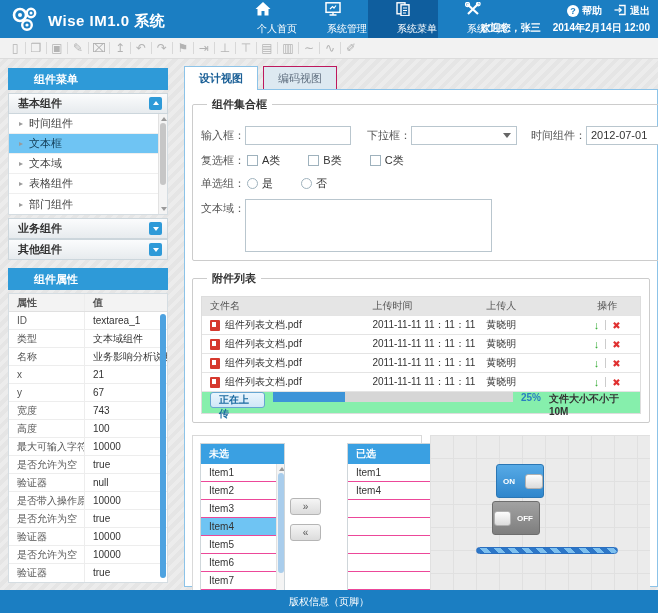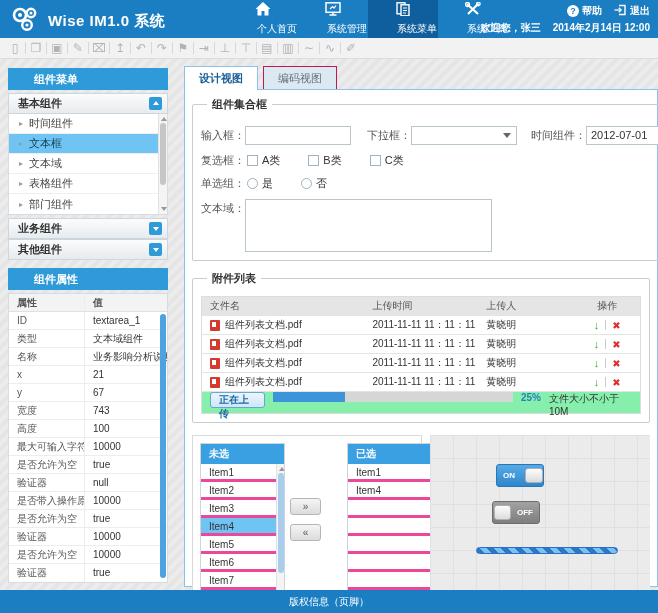--- a/index.html
+++ b/index.html
@@ -89,41 +89,41 @@
   .pdf-icon { width:10px; height:11px; background:#d6392e; border-radius:1px; position:relative; flex:0 0 auto; }
   .pdf-icon::after { content:""; position:absolute; left:2px; top:2px; width:4px; height:5px; background:#fff; }
   .op-down { color:#2ca82c; font-weight:bold; font-size:11px; cursor:pointer; }
   .op-sep { width:0; height:10px; border-left:1px solid #ccc; }
   .op-del { color:#e03030; font-weight:bold; font-size:10px; cursor:pointer; }
   .upload-bar { height:22px; background:#86efac; border:1px solid #ddd; border-top:none; display:flex; padding:0 8px; gap:8px; }
   .upload-btn { height:16px; padding:0 8px; background:linear-gradient(#eaf5fd,#cfe7f8); border:1px solid #66a6d2; border-radius:3px; color:#1a6aa0; font-size:10px; font-weight:bold; line-height:14px; cursor:pointer; }
   .progress-track { width:258px; height:10px; background:#d6d6d6; position:relative; }
   .progress-fill { position:absolute; left:0; top:0; bottom:0; background:#3d94d8; }
   .progress-label { color:#2a7fc0; font-size:10px; font-weight:bold; }
-  .upload-hint { margin-left:auto; font-size:10px; color:#333; font-weight:normal; }
+  .upload-hint { margin-left:auto; font-size:10px; color:#333; font-weight:bold; }
 
   
   .bottom { display:flex; margin-top:12px; gap:8px; }
   .transfer-panel { width:230px; height:182px; background:#fff; border:1px solid #d9d9d9; position:relative; }
   .tlist { position:absolute; top:7px; width:85px; height:166px; border:1px solid #cfd6da; }
   .tlist.left { left:7px; } .tlist.right { left:134px;margin-left:20px; }
   .tlist-head { height:20px; background:#3aa0e2; color:#fff; font-size:10px; font-weight:bold; line-height:20px; padding-left:8px; }
   .tlist-body { position:relative; height:144px; background:#fff; overflow:hidden; }
-  .t-row { height:18px; line-height:17px; font-size:10px; color:#333; padding-left:8px; border-bottom:3px solid #ec4899; cursor:pointer; }
+  .t-row { height:18px; line-height:17px; font-size:10px; color:#333; padding-left:8px; border-bottom:1px solid #ec4899; cursor:pointer; }
   .t-row.selected { background:#6fc4f3; }
   .t-row.empty { cursor:default; }
   .tlist .vsb { width:8px; }
   .tlist .sb-thumb { background:#a9cdec; }
   .t-btns { position:absolute; left:97px; top:62px; display:flex; flex-direction:column; gap:9px; }
   .t-btn { width:31px; height:17px; background:linear-gradient(#f5f5f5,#dcdcdc); border:1px solid #b5b5b5; border-radius:3px; color:#555; font-size:10px; line-height:15px; text-align:center; cursor:pointer; }
 
   .grid-panel { flex:1; height:182px; background:#ebebeb;
     background-image:linear-gradient(#e0e0e0 1px,transparent 1px),linear-gradient(90deg,#e0e0e0 1px,transparent 1px);
     background-size:23px 23px; position:relative; }
-  .toggle { position:absolute; width:48px; height:23px; border-radius:3px; display:flex; align-items:center; cursor:pointer; }
+  .toggle { position:absolute; width:48px; height:34px; border-radius:3px; display:flex; align-items:center; cursor:pointer; }
   .toggle.on  { left:66px; top:29px; background:linear-gradient(#57aae6,#2f86cc); border:1px solid #2a76b4; justify-content:space-between; }
   .toggle.off { left:62px; top:66px; background:linear-gradient(#a2a2a2,#7e7e7e); border:1px solid #6e6e6e; justify-content:space-between; }
   .toggle-label { color:#fff; font-size:8px; font-weight:bold; padding:0 6px; }
   .toggle-knob { width:18px; height:15px; background:linear-gradient(#fdfdfd,#dcdcdc); border:1px solid #b0b0b0; border-radius:3px; margin:0 0.5px; }
   .loader { position:absolute; left:46px; top:112px; width:142px; height:7px; border-radius:4px; border:1px solid #2a6fc0;
     background:repeating-linear-gradient(45deg,#2d77c8 0 5px,#7ec0ef 5px 10px); }
 
   
   .footer { position:absolute; left:0; top:590px; width:658px; height:23px; background:#1b7ec2; color:#fff; font-size:10px; text-align:center; line-height:23px; }
 </style>

